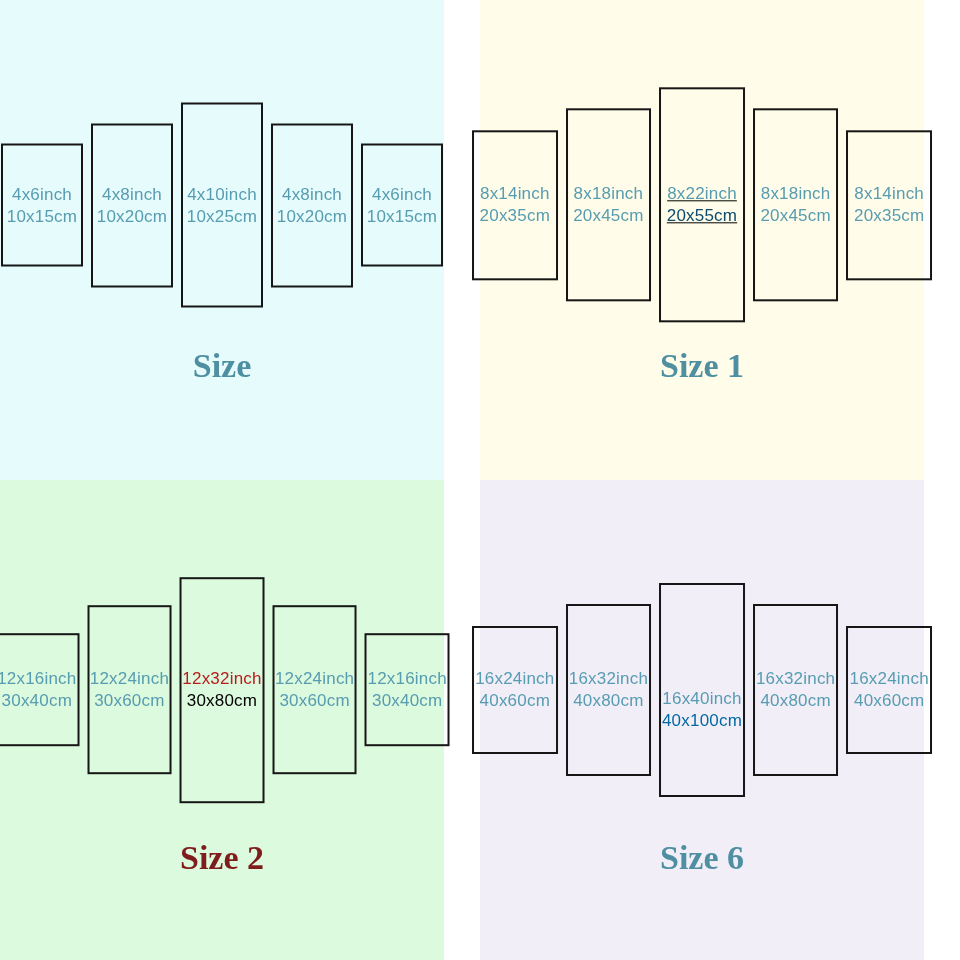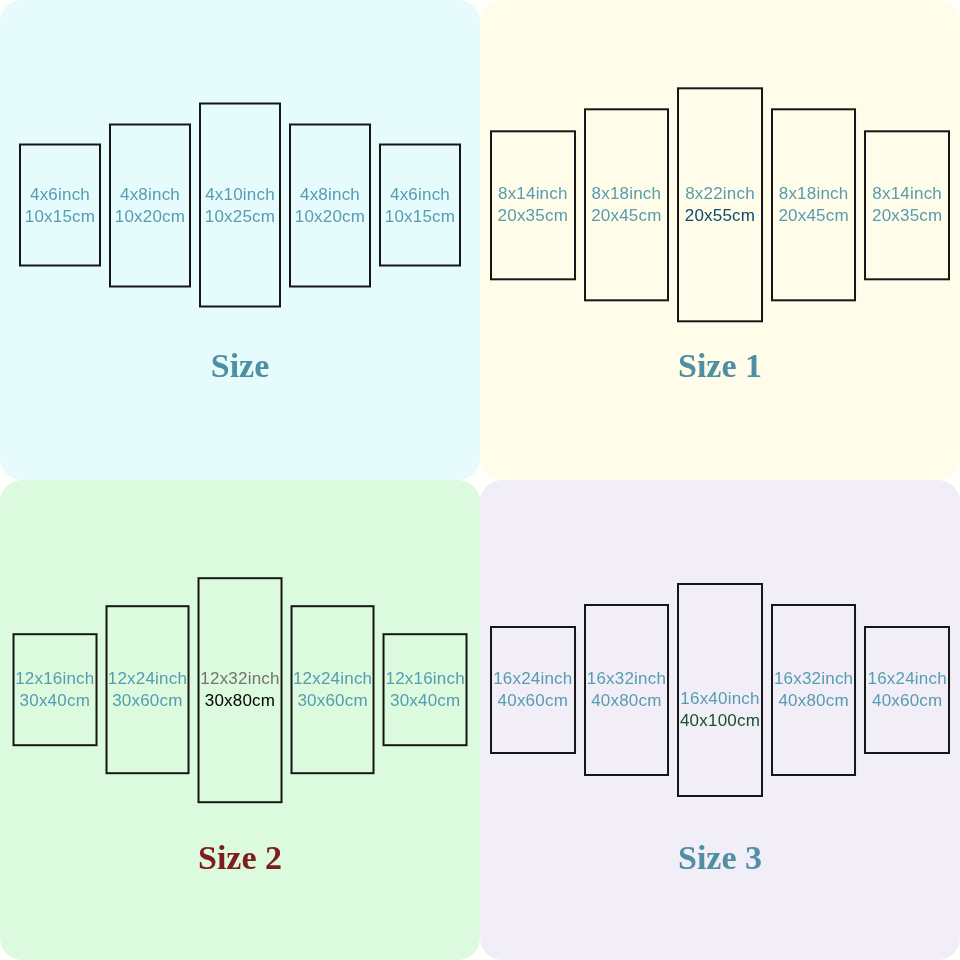--- a/index.html
+++ b/index.html
@@ -14,23 +14,22 @@
   }
   .grid {
     width: 960px;
     height: 960px;
     display: grid;
     grid-template-columns: 480px 480px;
     grid-template-rows: 480px 480px;
   }
   .quadrant {
     position: relative;
-    width: 480px;
+    width: 444px;
     height: 480px;
-    border-radius: 22px;
   }
   .panels-row {
     position: absolute;
     left: 50%;
     transform: translate(-50%, -50%);
     display: flex;
     align-items: center;
     gap: 8px;
   }
   .q-top .panels-row    { top: 205px; }
@@ -97,21 +96,21 @@
   <div class="quadrant q-top" style="background: rgb(255, 253, 233);">
     <div class="panels-row">
         <div class="panel" style="width: 85.6px; height: 149.8px; border-color: rgb(22, 22, 22);">
           <div class="size-line" style="color: rgb(87, 156, 177);">8x14inch</div>
           <div class="size-line" style="color: rgb(87, 156, 177);">20x35cm</div>
         </div>
         <div class="panel" style="width: 85.6px; height: 192.6px; border-color: rgb(22, 22, 22);">
           <div class="size-line" style="color: rgb(87, 156, 177);">8x18inch</div>
           <div class="size-line" style="color: rgb(87, 156, 177);">20x45cm</div>
         </div>
-        <div class="panel" style="width: 85.6px; height: 235.4px; border-color: rgb(22, 22, 22);">
+        <div class="panel" style="width: 85.6px; height: 235.4px; border-color: rgb(22, 22, 22); text-decoration: underline;">
           <div class="size-line" style="color: rgb(87, 156, 177);">8x22inch</div>
           <div class="size-line" style="color: #0c4a6e;">20x55cm</div>
         </div>
         <div class="panel" style="width: 85.6px; height: 192.6px; border-color: rgb(22, 22, 22);">
           <div class="size-line" style="color: rgb(87, 156, 177);">8x18inch</div>
           <div class="size-line" style="color: rgb(87, 156, 177);">20x45cm</div>
         </div>
         <div class="panel" style="width: 85.6px; height: 149.8px; border-color: rgb(22, 22, 22);">
           <div class="size-line" style="color: rgb(87, 156, 177);">8x14inch</div>
           <div class="size-line" style="color: rgb(87, 156, 177);">20x35cm</div>
@@ -124,21 +123,21 @@
     <div class="panels-row">
         <div class="panel" style="width: 84.6px; height: 112.8px; border-color: rgb(22, 22, 22);">
           <div class="size-line" style="color: rgb(87, 156, 177);">12x16inch</div>
           <div class="size-line" style="color: rgb(87, 156, 177);">30x40cm</div>
         </div>
         <div class="panel" style="width: 84.6px; height: 169.2px; border-color: rgb(22, 22, 22);">
           <div class="size-line" style="color: rgb(87, 156, 177);">12x24inch</div>
           <div class="size-line" style="color: rgb(87, 156, 177);">30x60cm</div>
         </div>
         <div class="panel" style="width: 84.6px; height: 225.6px; border-color: rgb(22, 22, 22);">
-          <div class="size-line" style="color: #737373;">12x32inch</div>
+          <div class="size-line" style="color: #b91c1c;">12x32inch</div>
           <div class="size-line" style="color: #000000;">30x80cm</div>
         </div>
         <div class="panel" style="width: 84.6px; height: 169.2px; border-color: rgb(22, 22, 22);">
           <div class="size-line" style="color: rgb(87, 156, 177);">12x24inch</div>
           <div class="size-line" style="color: rgb(87, 156, 177);">30x60cm</div>
         </div>
         <div class="panel" style="width: 84.6px; height: 112.8px; border-color: rgb(22, 22, 22);">
           <div class="size-line" style="color: rgb(87, 156, 177);">12x16inch</div>
           <div class="size-line" style="color: rgb(87, 156, 177);">30x40cm</div>
         </div>
@@ -151,27 +150,27 @@
         <div class="panel" style="width: 85.6px; height: 128.4px; border-color: rgb(22, 22, 22);">
           <div class="size-line" style="color: rgb(87, 156, 177);">16x24inch</div>
           <div class="size-line" style="color: rgb(87, 156, 177);">40x60cm</div>
         </div>
         <div class="panel" style="width: 85.6px; height: 171.2px; border-color: rgb(22, 22, 22);">
           <div class="size-line" style="color: rgb(87, 156, 177);">16x32inch</div>
           <div class="size-line" style="color: rgb(87, 156, 177);">40x80cm</div>
         </div>
         <div class="panel" style="width: 85.6px; height: 214px; border-color: rgb(22, 22, 22);">
           <div class="size-line" style="color: rgb(87, 156, 177); margin-top: 40px;">16x40inch</div>
-          <div class="size-line" style="color: #14532d;">40x100cm</div>
+          <div class="size-line" style="color: #0369a1;">40x100cm</div>
         </div>
         <div class="panel" style="width: 85.6px; height: 171.2px; border-color: rgb(22, 22, 22);">
           <div class="size-line" style="color: rgb(87, 156, 177);">16x32inch</div>
           <div class="size-line" style="color: rgb(87, 156, 177);">40x80cm</div>
         </div>
         <div class="panel" style="width: 85.6px; height: 128.4px; border-color: rgb(22, 22, 22);">
           <div class="size-line" style="color: rgb(87, 156, 177);">16x24inch</div>
           <div class="size-line" style="color: rgb(87, 156, 177);">40x60cm</div>
         </div>
       </div>
-    <div class="quadrant-title" style="color: rgb(78, 143, 161);">Size 3</div>
+    <div class="quadrant-title" style="color: rgb(78, 143, 161);">Size 6</div>
   </div>
 
 </div>
 
 </body></html>

